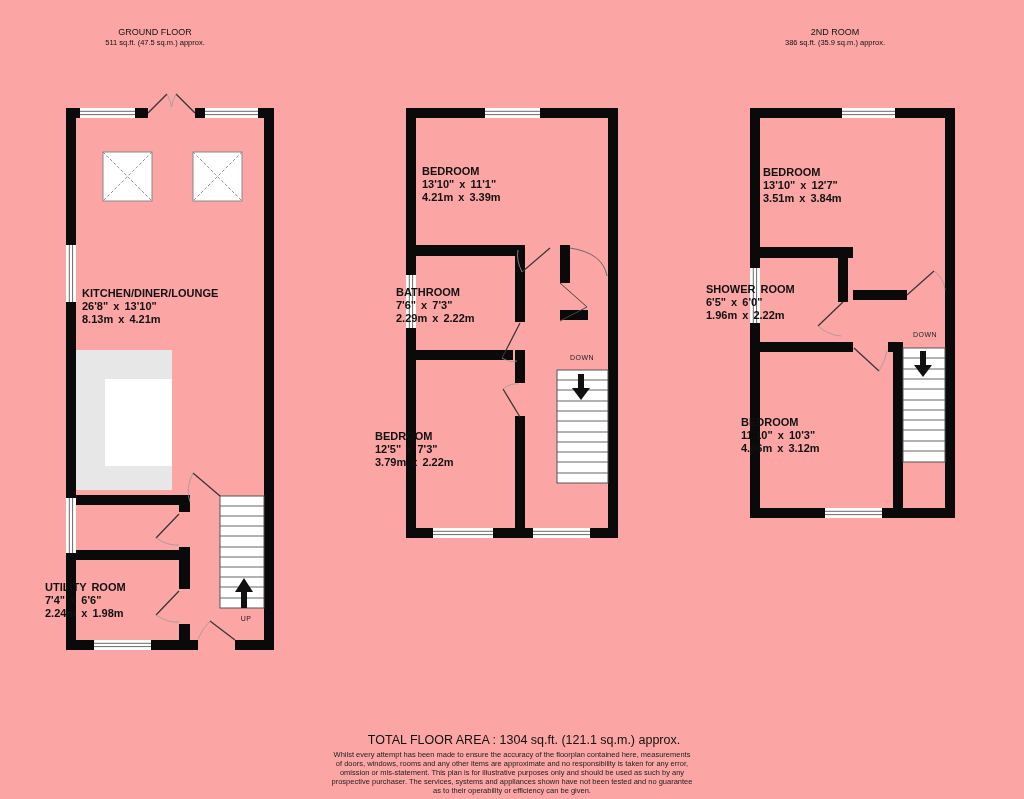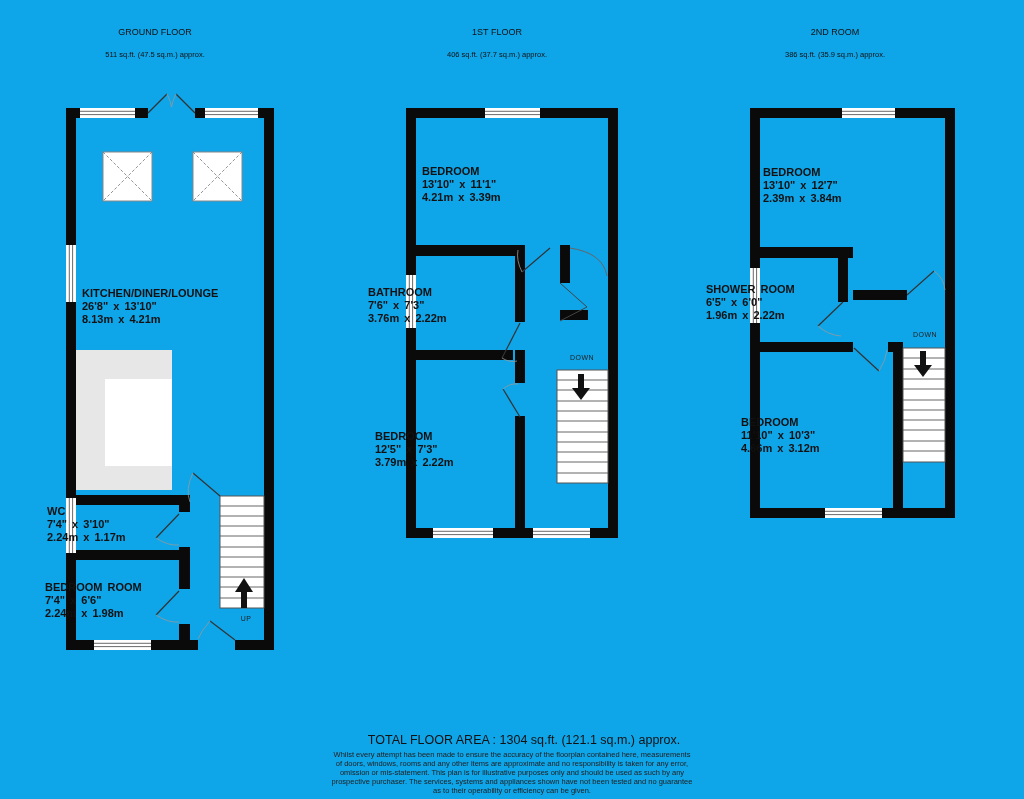--- a/index.html
+++ b/index.html
@@ -1,41 +1,37 @@
 <!DOCTYPE html>
 <html><head>
 <meta charset="utf-8">
 <style>
   html,body{margin:0;padding:0;background:#fff;}
-  .page{position:relative;width:1024px;height:799px;background:#0ea5e9;overflow:hidden;
+  .page{position:relative;width:1024px;height:799px;background:#fca5a5;overflow:hidden;
         font-family:"Liberation Sans",sans-serif;color:#1a1a1a;}
   .floor-header{position:absolute;text-align:center;}
   .floor-title{font-size:9px;line-height:11px;color:#111;}
-  .floor-area{font-size:7.5px;line-height:9px;color:#111;margin-top:12px;}
+  .floor-area{font-size:7.5px;line-height:9px;color:#111;}
   .plan{position:absolute;}
   .room-label{position:absolute;text-align:left;font-weight:bold;font-size:11px;line-height:13px;color:#111;word-spacing:2px;}
   .stair-label{position:absolute;text-align:center;font-size:7px;letter-spacing:.5px;color:#222;}
   .footer-total{position:absolute;left:12px;width:1024px;top:733px;text-align:center;font-size:12.5px;color:#111;}
   .footer-disclaimer{position:absolute;left:0;width:1024px;top:750px;text-align:center;
         font-size:7.5px;line-height:9px;color:#222;white-space:pre-line;}
   .footer-made{position:absolute;left:0;width:1024px;top:791px;text-align:center;font-size:7.5px;color:#222;margin-top:27px;}
   svg{display:block;}
 </style>
 </head>
 <body>
 
 <div class="page">
 
   <div class="floor-header" style="left:55px;top:27px;width:200px">
     <div class="floor-title">GROUND FLOOR</div>
     <div class="floor-area">511 sq.ft. (47.5 sq.m.) approx.</div>
-  </div>
-  <div class="floor-header" style="left:397px;top:27px;width:200px">
-    <div class="floor-title">1ST FLOOR</div>
-    <div class="floor-area">406 sq.ft. (37.7 sq.m.) approx.</div>
   </div>
   <div class="floor-header" style="left:735px;top:27px;width:200px">
     <div class="floor-title">2ND ROOM</div>
     <div class="floor-area">386 sq.ft. (35.9 sq.m.) approx.</div>
   </div>
 
   <div class="plan" style="left:66px;top:88px;width:208px;height:562px">
     <svg width="208" height="562" viewBox="0 0 208 562">
 
       <g fill="#0a0a0a">
@@ -240,51 +236,46 @@
         <path d="M129,263 Q136,252 137,242" stroke="#999" stroke-width="0.8" fill="none"></path>
       </g>
     </svg>
   </div>
 
   <div class="room-label" style="left:82px;top:287px;width:180px">
     <div>KITCHEN/DINER/LOUNGE</div>
     <div>26'8" x 13'10"</div>
     <div>8.13m x 4.21m</div>
   </div>
-  <div class="room-label" style="left:47px;top:505px;width:160px">
-    <div>WC</div>
-    <div>7'4" x 3'10"</div>
-    <div>2.24m x 1.17m</div>
-  </div>
   <div class="room-label" style="left:45px;top:581px;width:160px">
-    <div>BEDROOM ROOM</div>
+    <div>UTILITY ROOM</div>
     <div>7'4" x 6'6"</div>
     <div>2.24m x 1.98m</div>
   </div>
 
   <div class="room-label" style="left:422px;top:165px;width:180px">
     <div>BEDROOM</div>
     <div>13'10" x 11'1"</div>
     <div>4.21m x 3.39m</div>
   </div>
-  <div class="room-label" style="left:368px;top:286px;width:180px">
+  <div class="room-label" style="left:396px;top:286px;width:180px">
     <div>BATHROOM</div>
     <div>7'6" x 7'3"</div>
-    <div>3.76m x 2.22m</div>
+    <div>2.29m x 2.22m</div>
   </div>
   <div class="room-label" style="left:375px;top:430px;width:180px">
     <div>BEDROOM</div>
     <div>12'5" x 7'3"</div>
     <div>3.79m x 2.22m</div>
   </div>
 
   <div class="room-label" style="left:763px;top:166px;width:180px">
     <div>BEDROOM</div>
     <div>13'10" x 12'7"</div>
-    <div>2.39m x 3.84m</div>
+    <div>3.51m x 3.84m</div>
   </div>
   <div class="room-label" style="left:706px;top:283px;width:180px">
     <div>SHOWER ROOM</div>
     <div>6'5" x 6'0"</div>
     <div>1.96m x 2.22m</div>
   </div>
   <div class="room-label" style="left:741px;top:416px;width:180px">
     <div>BEDROOM</div>
     <div>11'10" x 10'3"</div>
     <div>4.66m x 3.12m</div>

